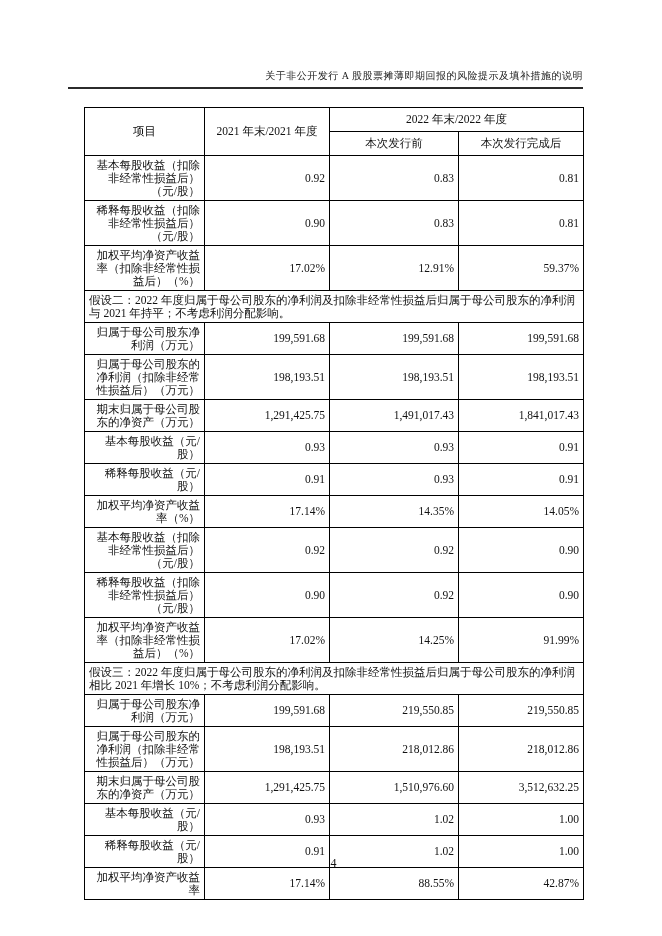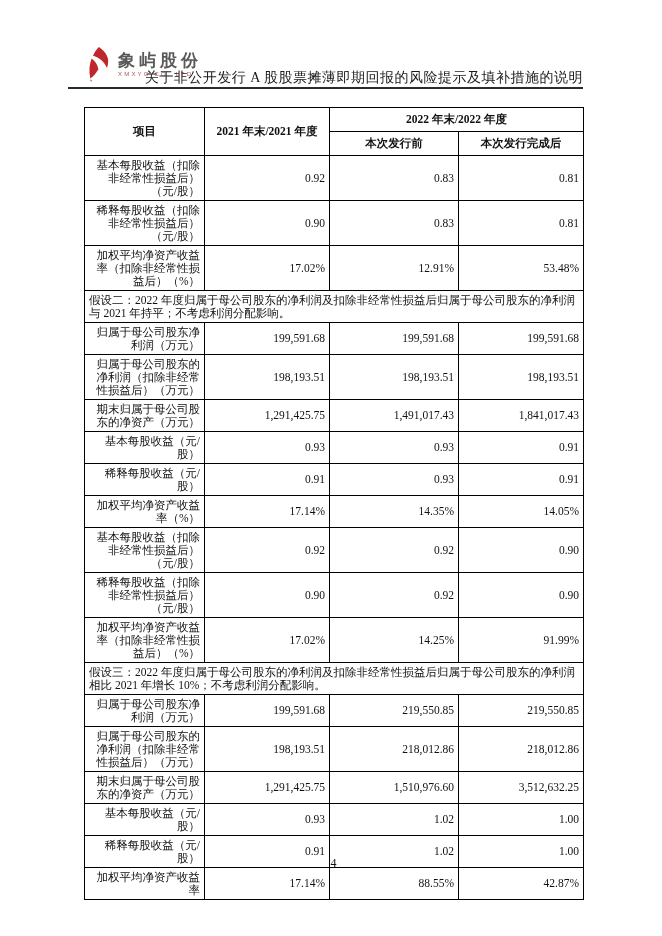--- a/index.html
+++ b/index.html
@@ -20,67 +20,56 @@
     font-family: "Liberation Sans", "DejaVu Sans", sans-serif;
     font-size: 17px; font-weight: bold; color: #595959; letter-spacing: 4px;
     line-height: 18px; white-space: nowrap;
   }
   .logo-sub {
     font-family: "Liberation Sans", "DejaVu Sans", sans-serif;
     font-size: 6px; color: #a35a54; letter-spacing: 2.2px; margin-top: 1px; white-space: nowrap;
   }
   .doc-title {
     position: absolute; right: 79px; top: 69px;
-    font-size: 14px; color: #1a1a1a; letter-spacing: 0.5px; white-space: nowrap;
+    font-size: 10px; color: #1a1a1a; letter-spacing: 0.5px; white-space: nowrap;
   }
   .header-rule {
     position: absolute; left: 68px; top: 87px; width: 515px; height: 0;
     border-top: 2px solid #2b2b2b;
   }
 
   
   table.fin {
     position: absolute; left: 84px; top: 107px;
     width: 499px; border-collapse: collapse; table-layout: fixed;
     font-size: 11.5px; line-height: 13px;
   }
   table.fin th, table.fin td {
     border: 1px solid #000;
     padding: 2.5px 4px;
     word-break: break-all;
     vertical-align: middle;
     color: #111;
   }
-  table.fin th { font-weight: bold; text-align: center; height: 24px; padding: 2px 3px; }
+  table.fin th { font-weight: normal; text-align: center; height: 24px; padding: 2px 3px; }
   td.label-cell { text-align: right; padding: 2.5px 2px; }
   td.value-cell { text-align: right; padding-right: 7px; }
   td.span-cell  { text-align: left; padding: 2.5px 6px; }
 
   
   .page-number {
     position: absolute; left: 84px; top: 856px; width: 499px;
     text-align: center; font-size: 12px; color: #111;
   }
 </style>
 </head>
 <body>
 
 <div class="page">
 
-  <div class="logo">
-    <svg class="logo-icon" viewBox="0 0 27 36" xmlns="http://www.w3.org/2000/svg">
-      <path d="M13 1 C20 6 24.5 12 21 22 C18 15.5 13.5 11.5 7 9.8 C8.6 6.2 10.6 3.2 13 1 Z" fill="#c0272d"></path>
-      <path d="M5.6 12.5 C9.4 15.2 11.6 18.6 12.3 23.2 C10.2 27.2 7.6 30.2 4.3 32.4 C2.8 25.3 3.2 18.6 5.6 12.5 Z" fill="#c0272d"></path>
-      <path d="M4.8 33.6 C5.5 34.2 5.9 34.9 5.8 35.8 C4.9 35.5 4.4 34.9 4.2 34.0 Z" fill="#c0272d"></path>
-    </svg>
-    <div class="logo-text">
-      <div class="logo-name">象屿股份</div>
-      <div class="logo-sub">XMXYG CO.,LTD.</div>
-    </div>
-  </div>
 
   <div class="doc-title">关于非公开发行 A 股股票摊薄即期回报的风险提示及填补措施的说明</div>
   <div class="header-rule"></div>
 
   <table class="fin">
     <colgroup>
       <col style="width:120px">
         <col style="width:125px">
         <col style="width:129px">
         <col style="width:125px">
@@ -106,21 +95,21 @@
         <tr>
           <td class="label-cell">稀释每股收益（扣除非经常性损益后）（元/股）</td>
           <td class="value-cell">0.90</td>
           <td class="value-cell">0.83</td>
           <td class="value-cell">0.81</td>
         </tr>
         <tr>
           <td class="label-cell">加权平均净资产收益率（扣除非经常性损益后）（%）</td>
           <td class="value-cell">17.02%</td>
           <td class="value-cell">12.91%</td>
-          <td class="value-cell">53.48%</td>
+          <td class="value-cell">59.37%</td>
         </tr>
         <tr>
           <td colspan="4" class="span-cell">假设二：2022 年度归属于母公司股东的净利润及扣除非经常性损益后归属于母公司股东的净利润与 2021 年持平；不考虑利润分配影响。</td>
         </tr>
         <tr>
           <td class="label-cell">归属于母公司股东净利润（万元）</td>
           <td class="value-cell">199,591.68</td>
           <td class="value-cell">199,591.68</td>
           <td class="value-cell">199,591.68</td>
         </tr>

